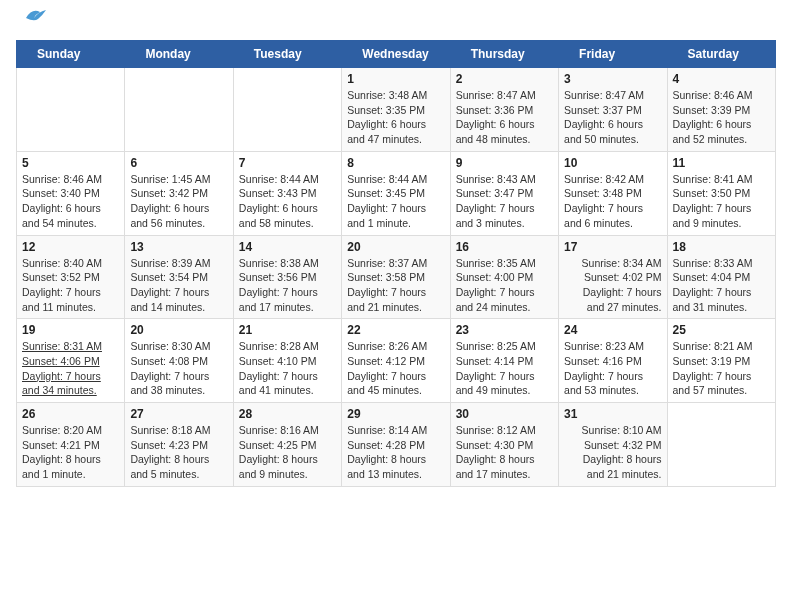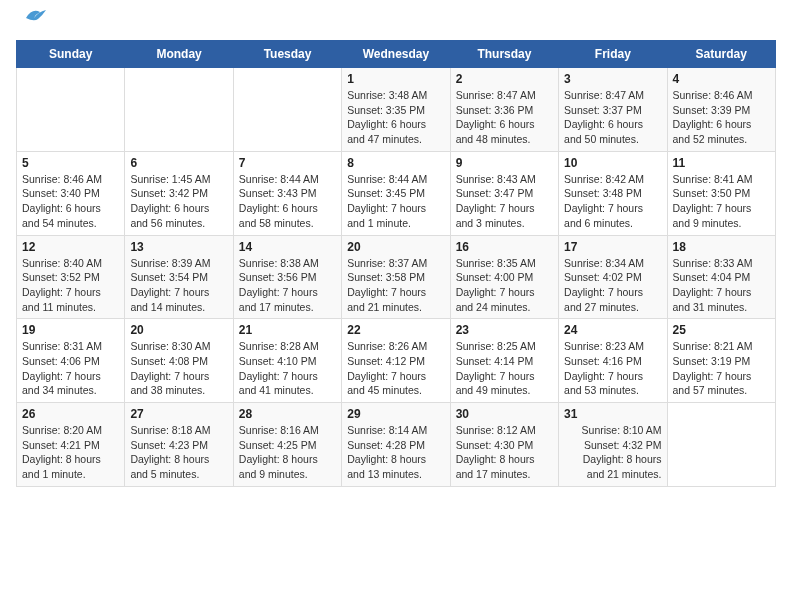--- a/index.html
+++ b/index.html
@@ -33,22 +33,22 @@
       font-weight: normal;
     }
     .calendar {
       width: 100%;
       border-collapse: collapse;
       font-size: 11px;
     }
     .calendar thead th {
       background: #2e5fa3;
       color: #fff;
-      padding: 6px 12px;
-      text-align: center;
+      padding: 6px 20px;
+      text-align: left;
       font-size: 12px;
       font-weight: bold;
       border: 1px solid #2e5fa3;
     }
     .calendar tbody tr {
       border-bottom: 1px solid #ccc;
     }
     .calendar tbody td {
       vertical-align: top;
       padding: 4px 5px;
@@ -209,35 +209,35 @@
 Daylight: 7 hours and 21 minutes.</div>
         </td>
         <td>
           <span class="day-num">16</span>
           <div class="day-info" style="white-space: pre-line;">Sunrise: 8:35 AM
 Sunset: 4:00 PM
 Daylight: 7 hours and 24 minutes.</div>
         </td>
         <td>
           <span class="day-num">17</span>
-          <div class="day-info" style="white-space: pre-line;">Sunrise: 8:34 AM
+          <div class="day-info" style="white-space: pre-line; text-align: right;">Sunrise: 8:34 AM
 Sunset: 4:02 PM
 Daylight: 7 hours and 27 minutes.</div>
         </td>
         <td>
           <span class="day-num">18</span>
           <div class="day-info" style="white-space: pre-line;">Sunrise: 8:33 AM
 Sunset: 4:04 PM
 Daylight: 7 hours and 31 minutes.</div>
         </td>
       </tr>
       <tr>
         <td>
           <span class="day-num">19</span>
-          <div class="day-info" style="white-space: pre-line;">Sunrise: 8:31 AM
+          <div class="day-info" style="white-space: pre-line; text-decoration: underline;">Sunrise: 8:31 AM
 Sunset: 4:06 PM
 Daylight: 7 hours and 34 minutes.</div>
         </td>
         <td>
           <span class="day-num">20</span>
           <div class="day-info" style="white-space: pre-line;">Sunrise: 8:30 AM
 Sunset: 4:08 PM
 Daylight: 7 hours and 38 minutes.</div>
         </td>
         <td>

